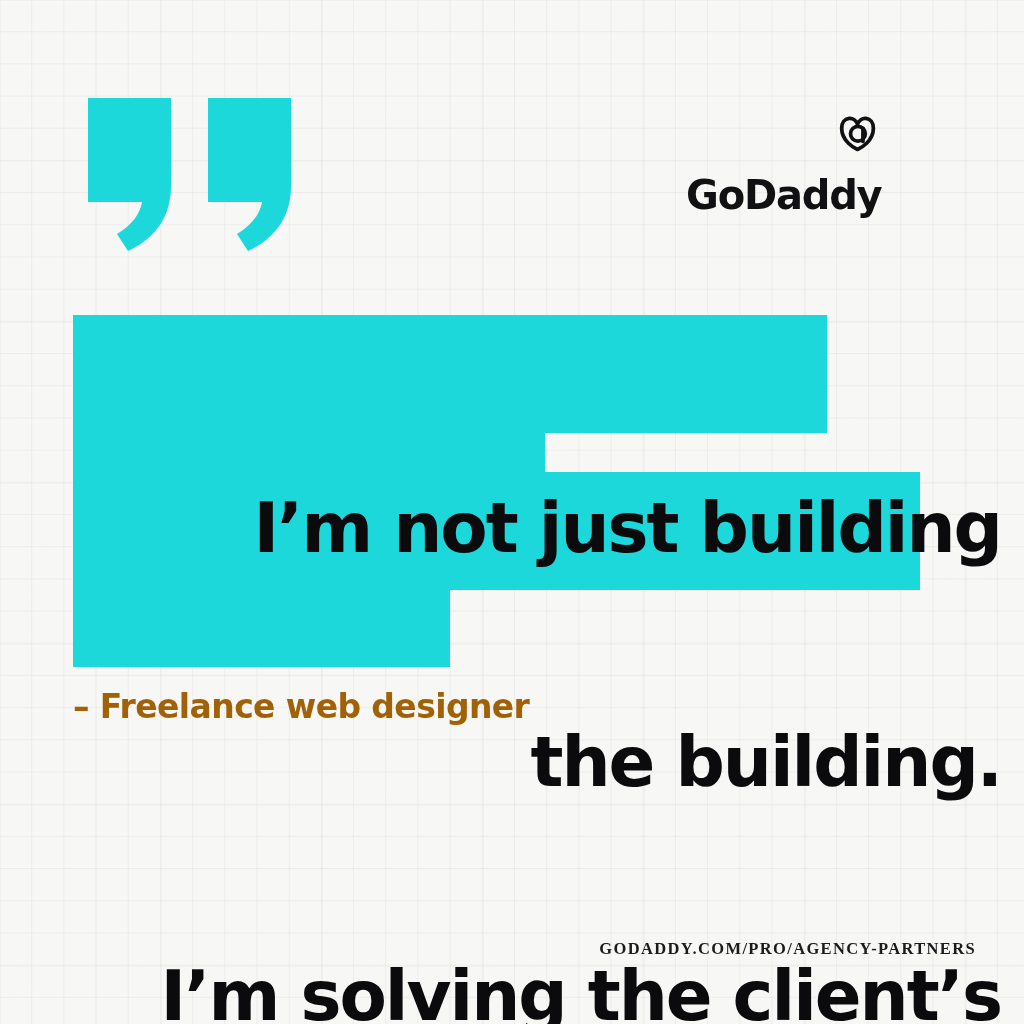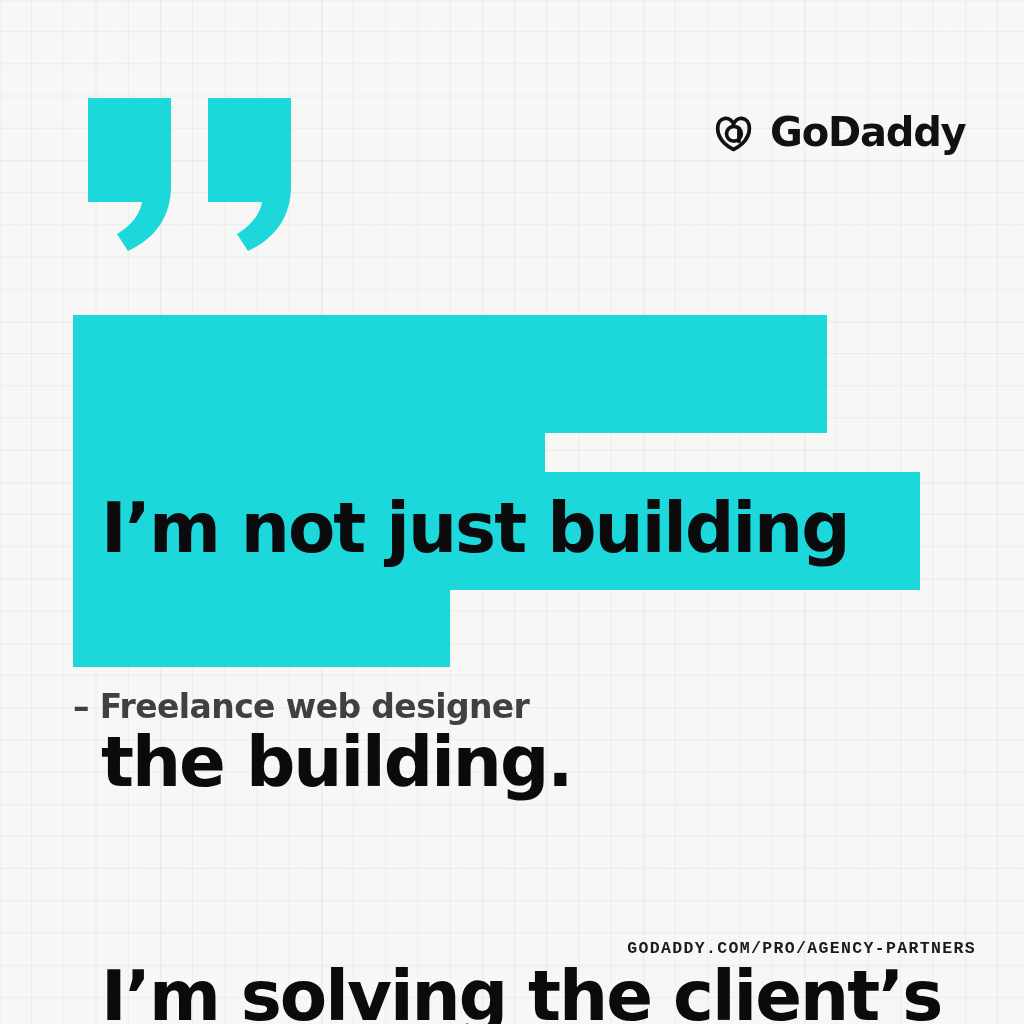--- a/index.html
+++ b/index.html
@@ -39,25 +39,26 @@
     background-image:
       linear-gradient(to right, rgba(120,130,125,0.05) 1px, transparent 1px),
       linear-gradient(to bottom, rgba(120,130,125,0.05) 1px, transparent 1px);
     background-size: 161px 161px;
     pointer-events: none;
   }
 
   
   #logo {
     position: absolute;
-    left: 711px;
+    left: 686px;
     top: 112px;
     display: flex;
-    align-items: flex-start;
+    align-items: flex-end;
     gap: 13px;
+    flex-direction: column;
   }
   #logo .mark { display: block; }
   #logo .wordmark {
     font-family: "DejaVu Sans", sans-serif;
     font-weight: 700;
     font-size: 40px;
     letter-spacing: -1.2px;
     color: #111113;
     line-height: 1;
     white-space: nowrap;
@@ -93,41 +94,41 @@
     top: 18px;
     width: 900px;
     font-family: "DejaVu Sans", sans-serif;
     font-weight: 700;
     font-size: 69px;
     line-height: 78px;
     letter-spacing: -2.0px;
     color: #0b0b0d;
     white-space: pre;
   }
-  #quote-text .ln { display: block; }
+  #quote-text .ln { display: block; text-align: right; }
 
   
   #attribution {
     position: absolute;
     left: 73px;
     top: 687px;
     font-family: "DejaVu Sans", sans-serif;
     font-weight: 700;
     font-size: 33px;
     letter-spacing: -0.6px;
-    color: #404040;
+    color: #a16207;
     white-space: nowrap;
   }
 
   
   #footer-url {
     position: absolute;
     right: 48px;
     top: 939px;
-    font-family: Liberation Mono, monospace;
+    font-family: Liberation Serif, serif;
     font-weight: 600;
     font-size: 16.5px;
     letter-spacing: 1.35px;
     color: #1b1b1d;
     white-space: nowrap;
   }
 </style>
 </head>
 <body>
 

